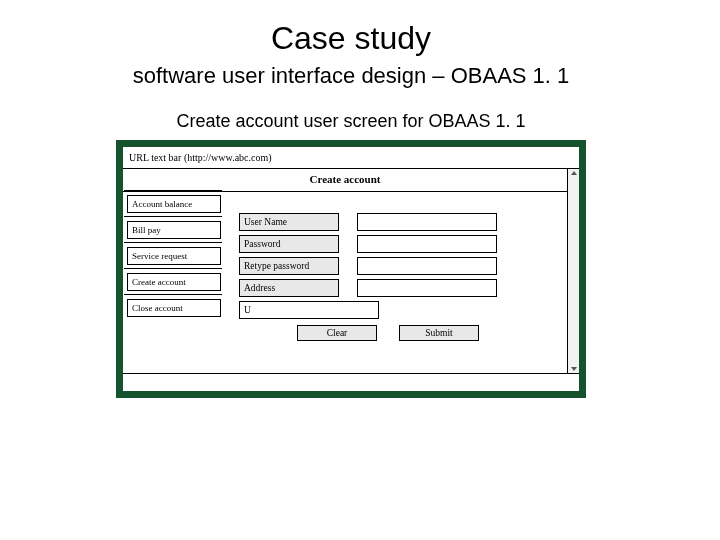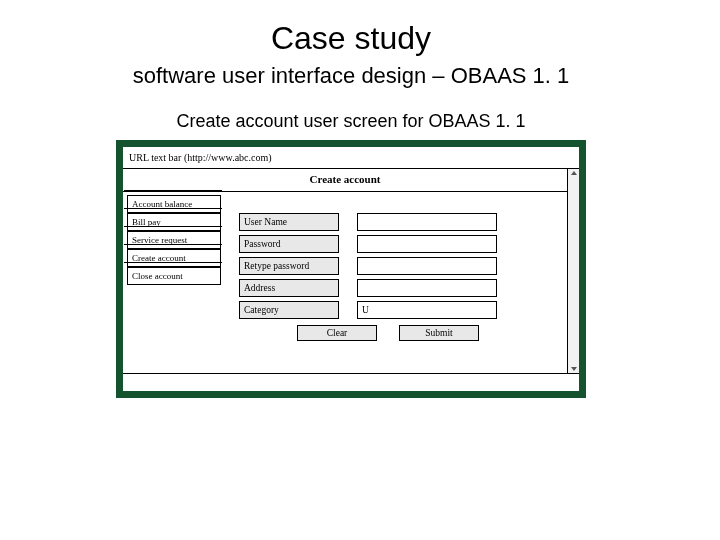--- a/index.html
+++ b/index.html
@@ -98,20 +98,21 @@
     width: 94px;
   }
   .side-item {
     height: 18px;
     border: 1px solid #000;
     border-top: 1px solid #000;
     background: #fff;
     display: flex;
     align-items: center;
     padding-left: 4px;
+    margin-bottom: 8px;
     font-size: 9px;
     position: relative;
   }
   .side-divider {
     position: absolute;
     top: -6px;
     left: -4px;
     width: 98px;
     height: 1px;
     background: #000;
@@ -220,21 +221,20 @@
           </div>
           <div class="form-row">
             <div class="form-label">Retype password</div>
             <div class="form-input"></div>
           </div>
           <div class="form-row">
             <div class="form-label">Address</div>
             <div class="form-input"></div>
           </div>
           <div class="form-row">
-            <div class="form-label">Category</div>
             <div class="form-input">U</div>
           </div>
           <div class="button-row">
             <div class="btn">Clear</div>
             <div class="btn">Submit</div>
           </div>
         </div>
       </div>
       <div class="scrollbar">
         <div class="arrow up"></div>

